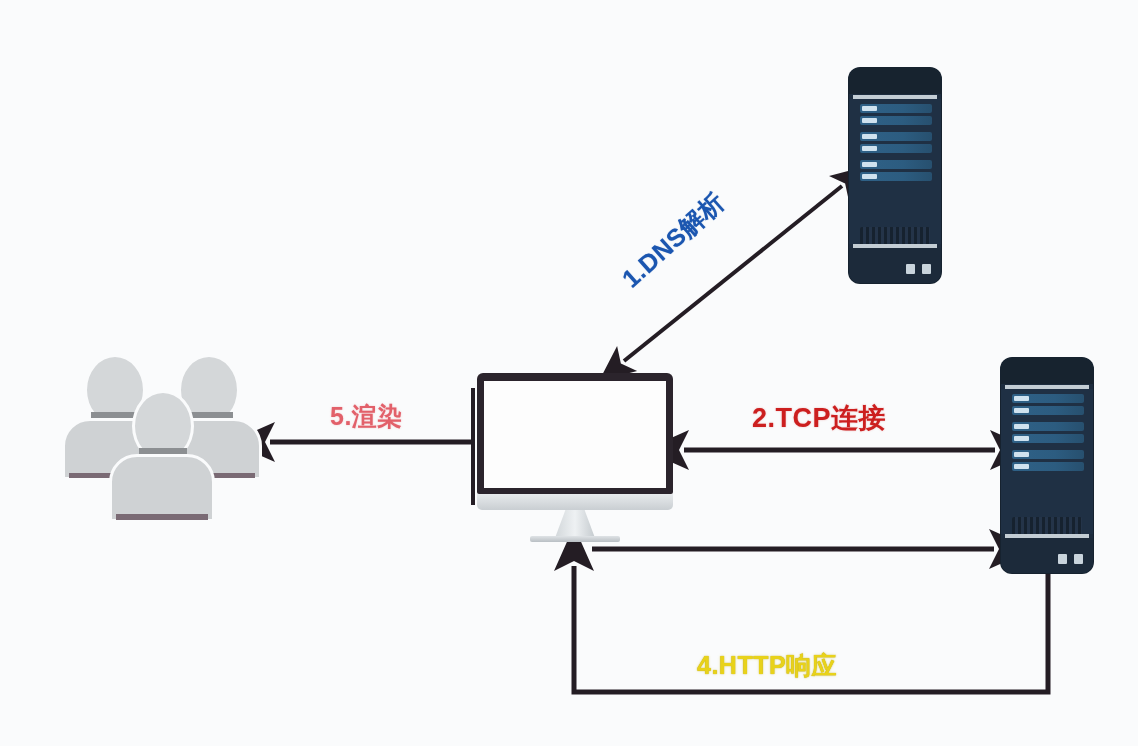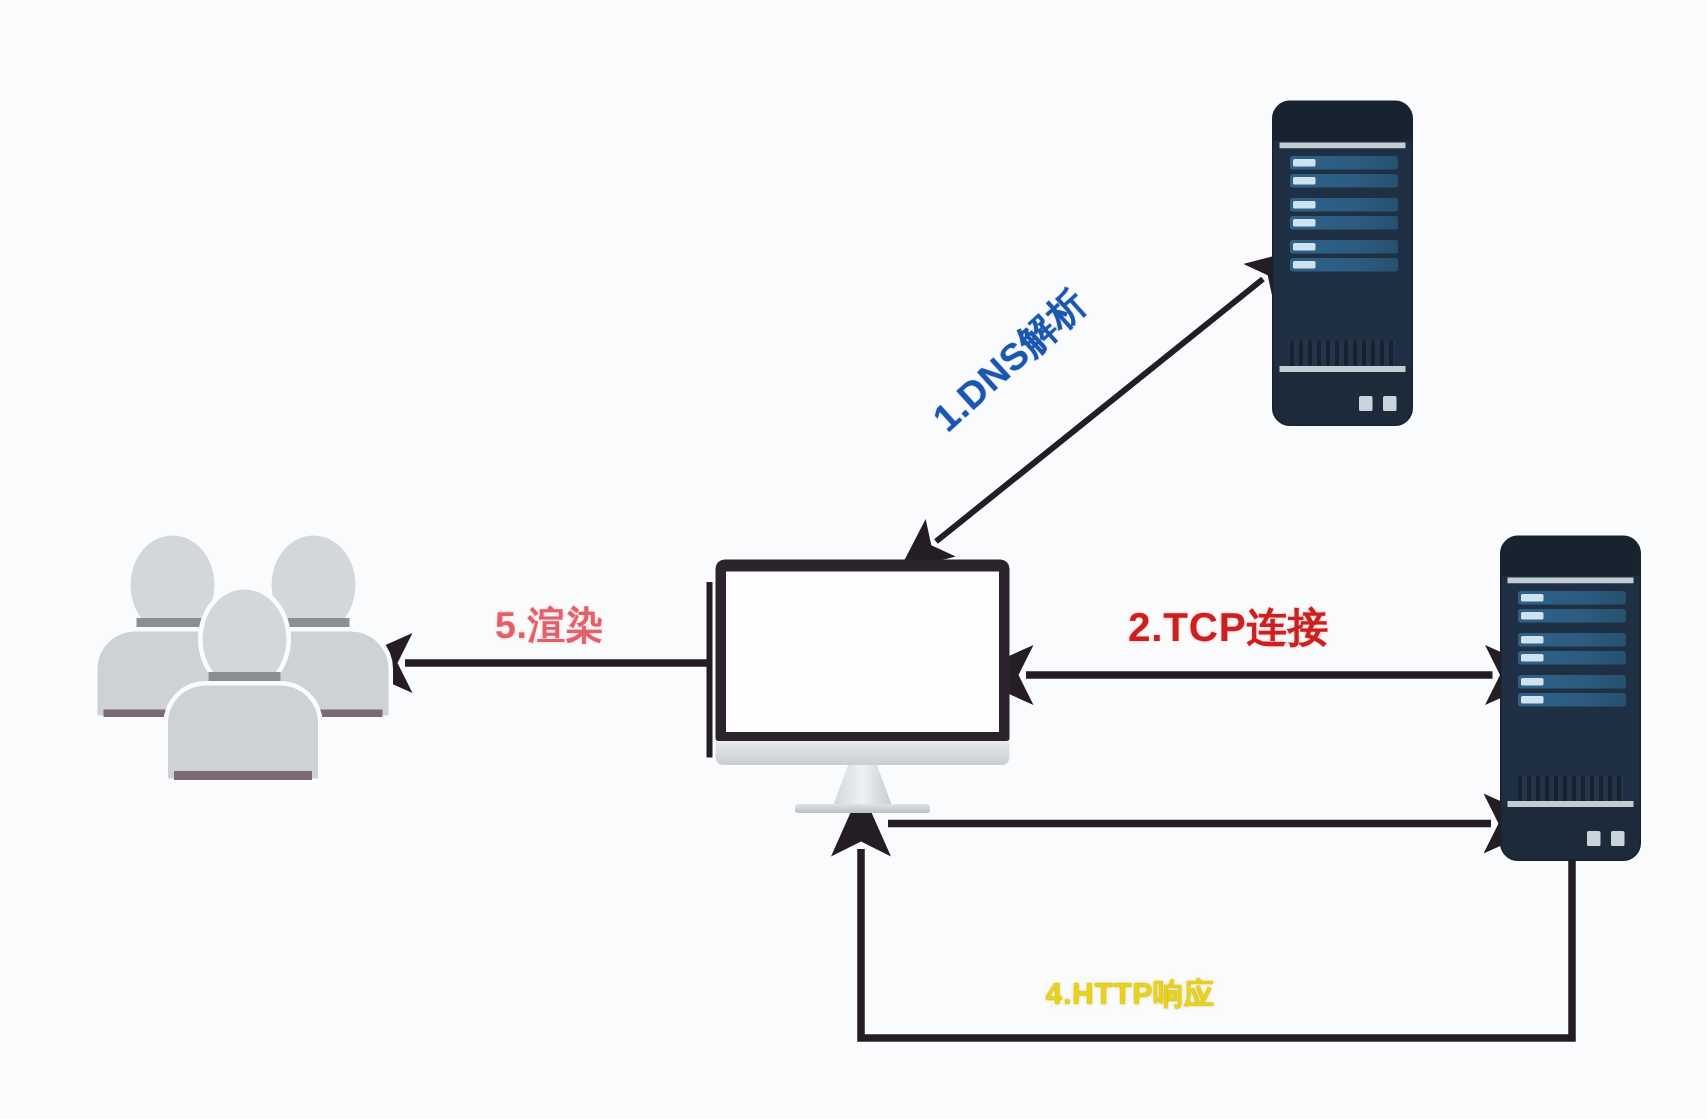--- a/index.html
+++ b/index.html
@@ -49,21 +49,21 @@
   .lbl-httpreq {
     left: 703px;
     top: 515px;
     font-size: 25px;
     color: #e8d21a;
     text-shadow: 0 0 1px #b09a00, 0 0 3px rgba(210,190,0,0.35);
   }
   .lbl-httpres {
     left: 697px;
     top: 649px;
-    font-size: 20px;
+    font-size: 25px;
     color: #e8d21a;
     text-shadow: 0 0 1px #b09a00, 0 0 3px rgba(210,190,0,0.35);
   }
   .lbl-render {
     left: 330px;
     top: 400px;
     font-size: 25px;
     color: #e2606a;
     text-shadow: 0 0 2px rgba(226,96,106,0.35);
     text-align: center;

